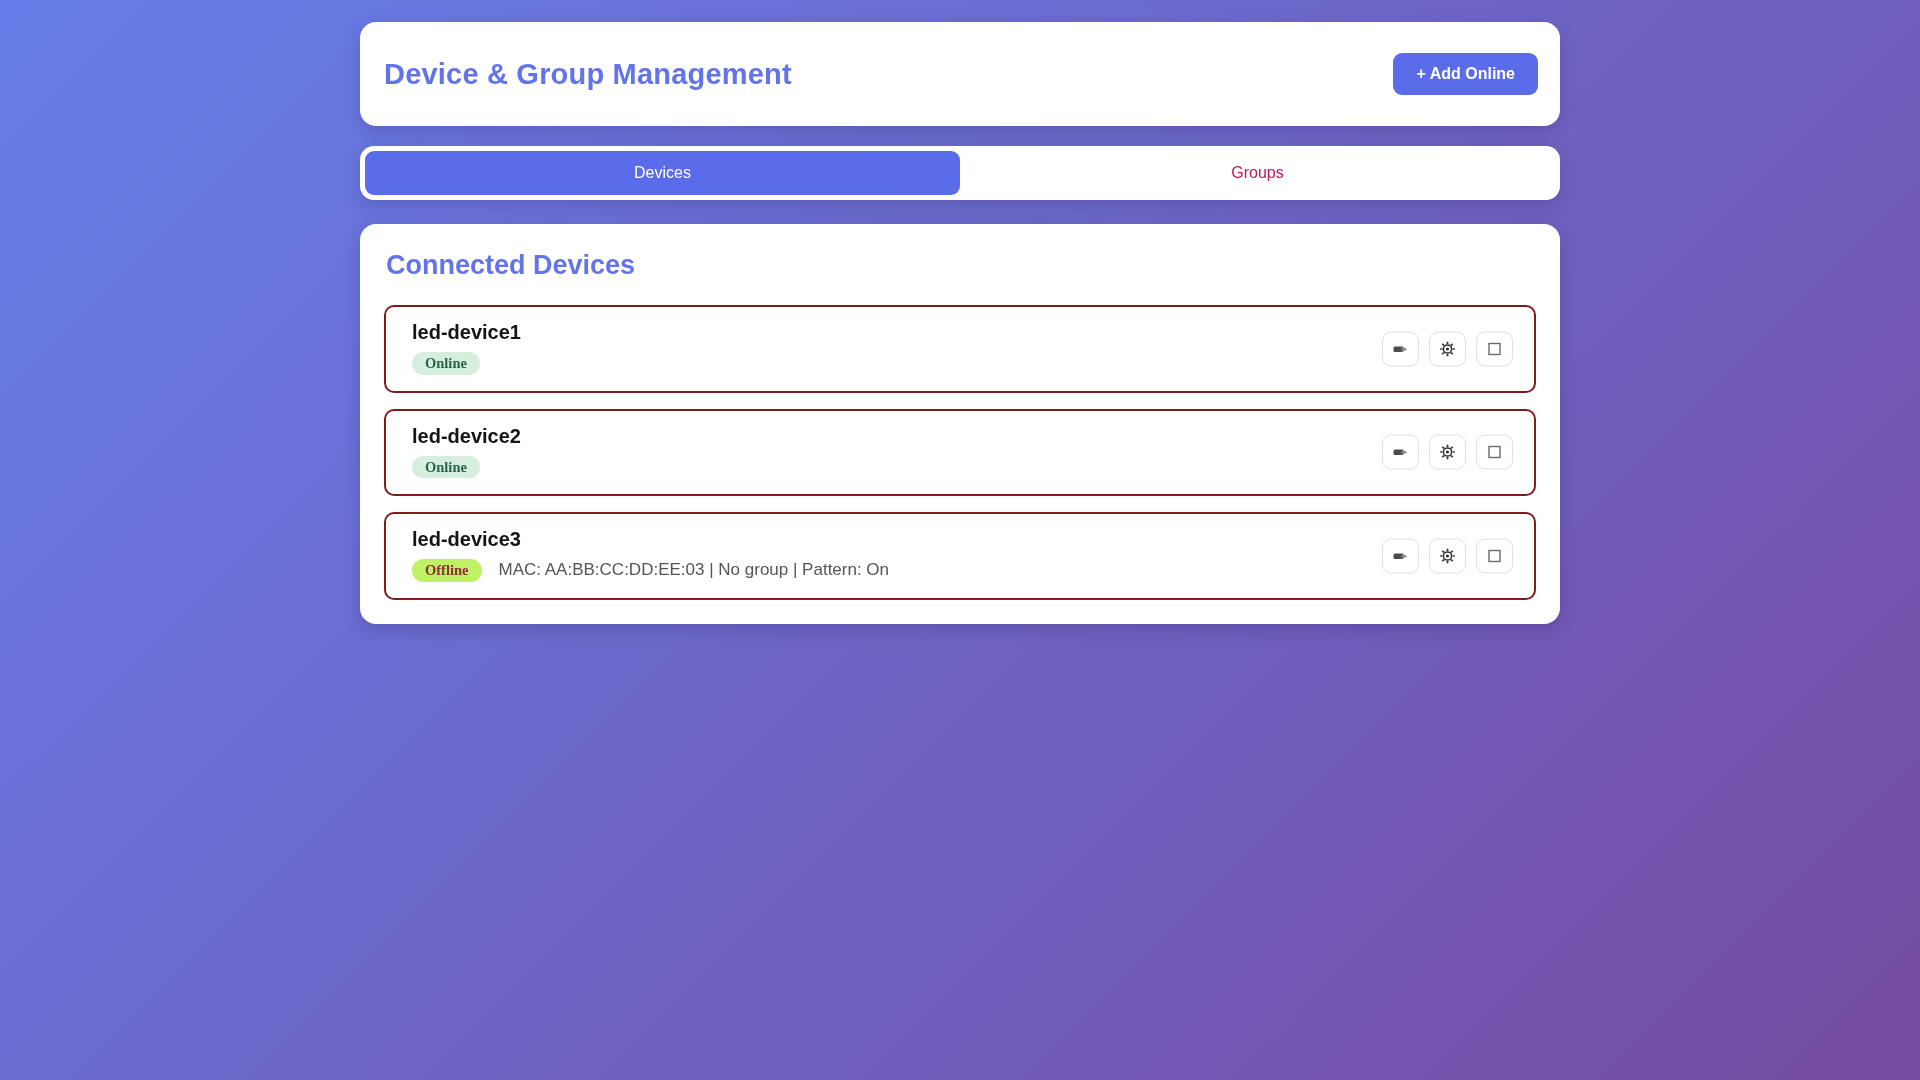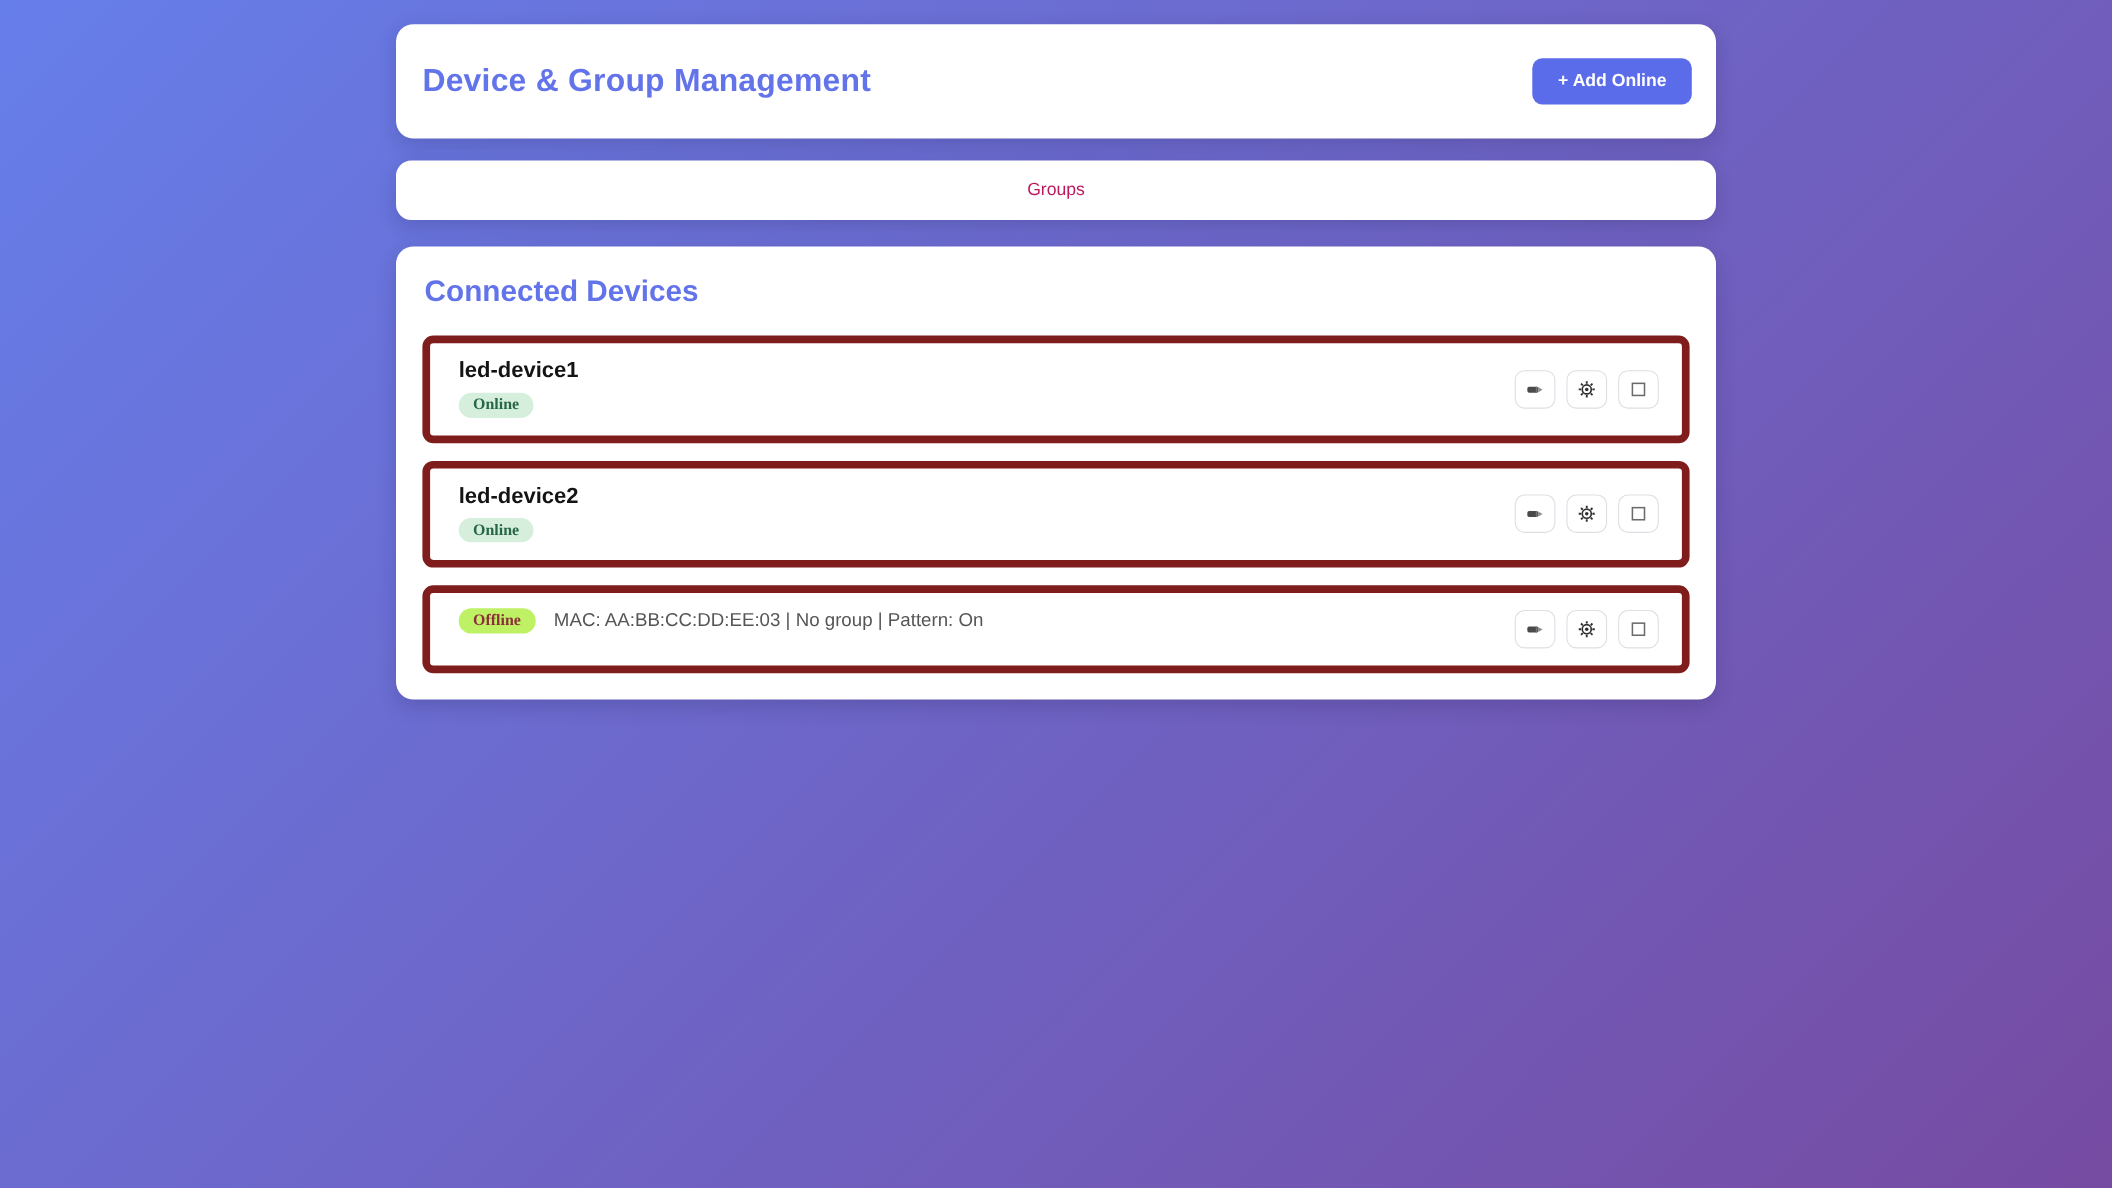--- a/index.html
+++ b/index.html
@@ -81,21 +81,21 @@
   }
   .panel-heading {
     font-size: 27px;
     font-weight: bold;
     color: #6374ea;
     margin: 0 0 24px 2px;
   }
   .device-card {
     position: relative;
     background: #ffffff;
-    border: 7px solid #7f1d1d;
+    border: 2px solid #7f1d1d;
     border-radius: 10px;
     padding: 14px 108px 16px 26px;
     margin-bottom: 16px;
     box-sizing: border-box;
     min-height: 80px;
   }
   .device-card:last-child { margin-bottom: 0; }
   .device-name {
     font-size: 20px;
     font-weight: bold;
@@ -153,20 +153,21 @@
 <body>
 
 <div class="container">
 
   <div class="card header-card">
     <div class="page-title">Device &amp; Group Management</div>
     <button class="add-device-btn">+ Add Online</button>
   </div>
 
   <div class="card tabs-card">
+    <button class="tab active">Devices</button>
     <button class="tab">Groups</button>
   </div>
 
   <div class="card panel-card">
     <h2 class="panel-heading">Connected Devices</h2>
     <div id="device-list">
   <div class="device-card">
     <div class="device-name">led-device1</div>
     <div class="device-info-row">
       <span class="status-badge online">Online</span>
@@ -250,20 +251,21 @@
         <span>
           <svg width="17" height="17" viewBox="0 0 17 17">
             <rect x="3" y="3" width="11" height="11" fill="none" stroke="#6b6b6b" stroke-width="1.4"></rect>
           </svg>
         </span>
       </button>
     </div>
   </div>
 
   <div class="device-card">
+    <div class="device-name">led-device3</div>
     <div class="device-info-row">
       <span class="status-badge offline">Offline</span>
       <span class="device-meta">MAC: AA:BB:CC:DD:EE:03 | No group | Pattern: On</span>
     </div>
     <div class="device-actions">
       <button class="icon-btn">
         <span>
           <svg width="17" height="17" viewBox="0 0 17 17">
             <rect x="1.5" y="6" width="10" height="5.5" rx="1.6" fill="#4a4a4a"></rect>
             <polygon points="11.5,6.4 15.2,8.75 11.5,11.1" fill="#8a8a8a"></polygon>

